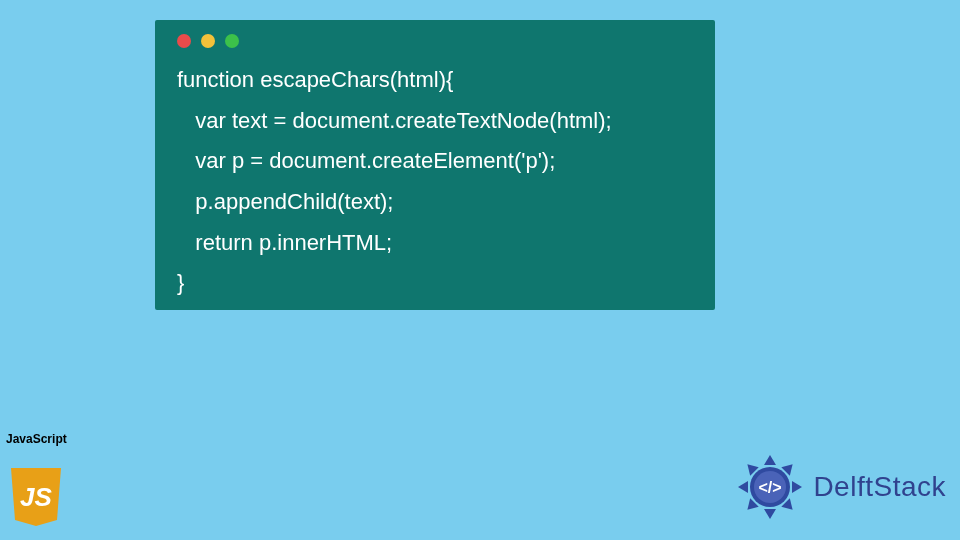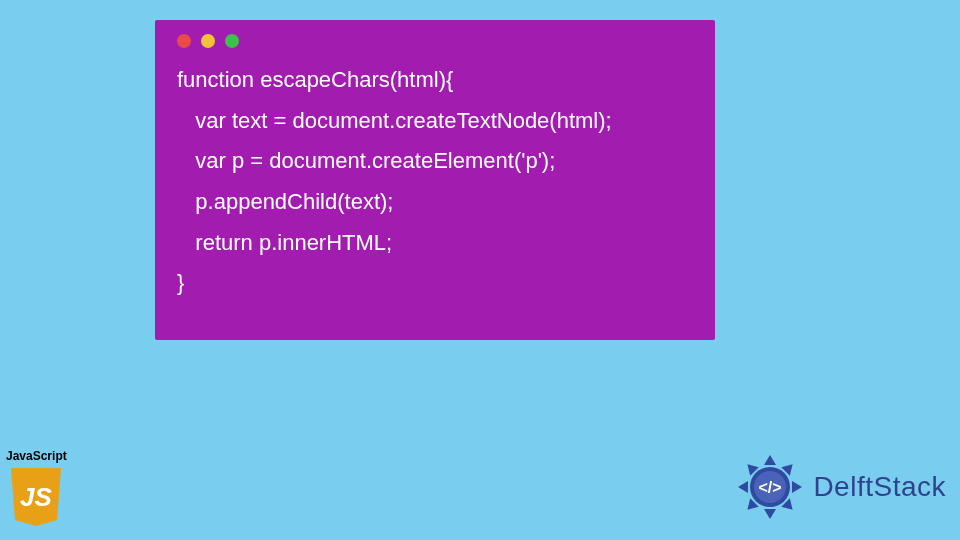--- a/index.html
+++ b/index.html
@@ -9,23 +9,23 @@
     background: #79cdee;
     position: relative;
     font-family: Arial, Helvetica, sans-serif;
     overflow: hidden;
   }
   .code-window {
     position: absolute;
     left: 155px;
     top: 20px;
     width: 560px;
-    background: #a21caf;
+    background: #0f766e;
     border-radius: 2px;
-    padding-bottom: 30px;
+    padding-bottom: 0;
   }
   .traffic-lights {
     display: flex;
     gap: 10px;
     padding: 14px 18px 6px 22px;
   }
   .dot {
     width: 14px;
     height: 14px;
     border-radius: 50%;
@@ -46,21 +46,21 @@
     left: 6px;
     bottom: 12px;
     display: flex;
     flex-direction: column;
     align-items: center;
   }
   .js-label {
     font-size: 12px;
     font-weight: bold;
     color: #000;
-    margin-bottom: 3px;
+    margin-bottom: 20px;
   }
   .js-shield {
     width: 54px;
     height: 62px;
     position: relative;
     font-style: italic;
   }
   .js-shield svg { width: 100%; height: 100%; display: block; }
   .brand {
     position: absolute;

